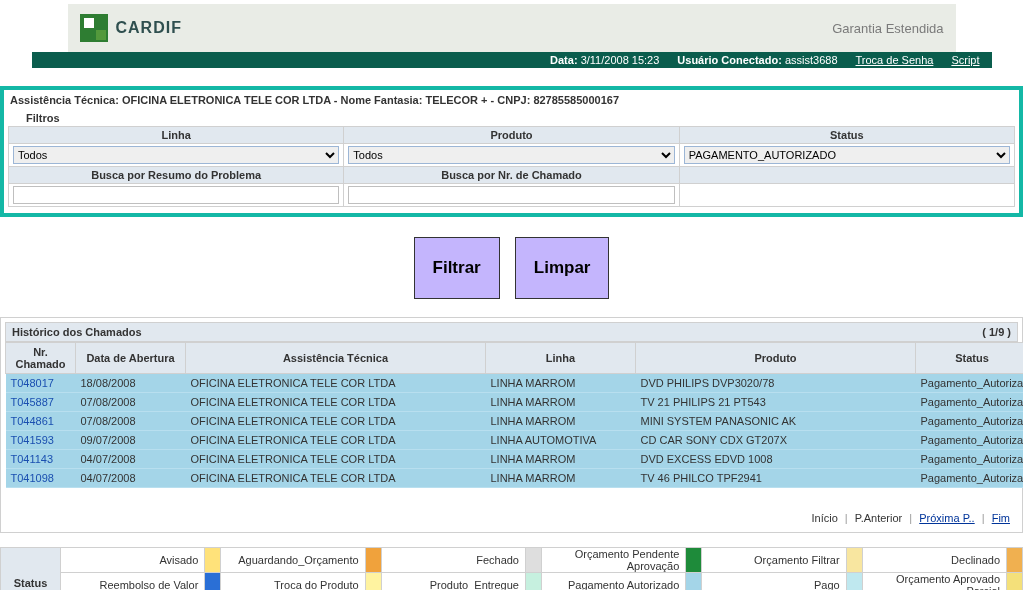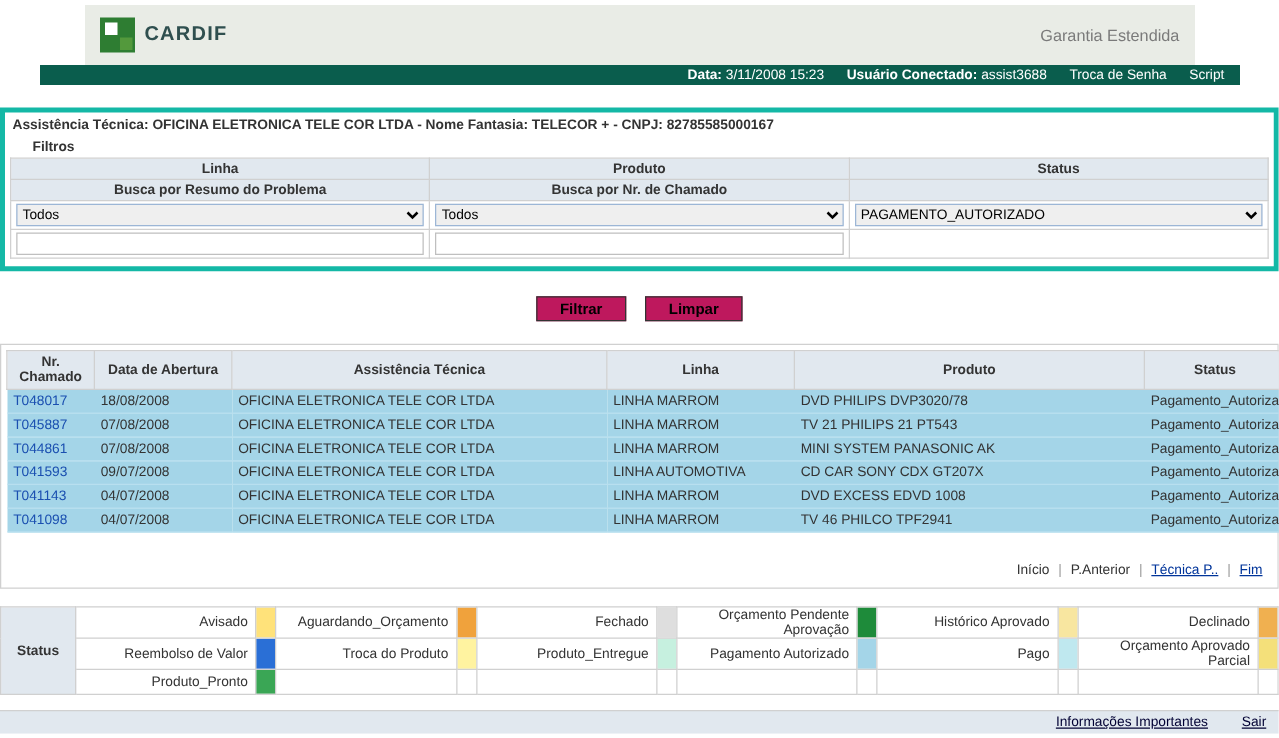--- a/index.html
+++ b/index.html
@@ -41,21 +41,21 @@
     background: #0a5d4d;
     color: #fff;
     font-size: 11px;
     display: flex;
     align-items: center;
     justify-content: flex-end;
     padding: 2px 12px;
     gap: 18px;
   }
   .greenbar .lbl { font-weight: bold; }
-  .greenbar .lnk { cursor: pointer; }
+  .greenbar .lnk { text-decoration: underline; cursor: pointer; }
 
   
   .panel {
     border: 4px solid #14b8a6;
     margin-top: 18px;
     padding: 2px 4px 6px 4px;
   }
   .panel-title { font-weight: bold; font-size: 11px; padding: 2px 0 2px 2px; }
   .section-label { font-weight: bold; padding: 4px 2px 2px 2px; margin-left: 16px; }
 
@@ -84,22 +84,22 @@
   }
   .txt {
     width: 100%;
     font-size: 11px;
     border: 1px solid #bfbfbf;
     height: 18px;
   }
 
   .btnrow { text-align: center; margin: 20px 0 8px 0; }
   .btn {
-    border: 1px solid #333; background: #be185d; font-size: 12px;
-    padding: 2px 18px; font-weight: bold; cursor: pointer; margin: 0 6px;
+    border: 1px solid #333; background: #c4b5fd; font-size: 17px;
+    padding: 20px 18px; font-weight: bold; cursor: pointer; margin: 0 6px;
   }
 
   
   .history {
     border: 1px solid #d0d0d0;
     margin-top: 18px;
     padding: 4px;
   }
   .history-head {
     background: #e1e8ef;
@@ -195,44 +195,48 @@
     <div class="section-label">Filtros</div>
 
     <table class="grid">
       <tbody>
           <tr>
         <th>Linha</th>
         <th>Produto</th>
         <th>Status</th>
       </tr>
       <tr>
+        <td class="inputcell"><select class="sel"><option>Todos</option></select></td>
+        <td class="inputcell"><select class="sel"><option>Todos</option></select></td>
+        <td class="inputcell"><select class="sel"><option>PAGAMENTO_AUTORIZADO</option></select></td>
+      </tr>
+      <tr>
         <th>Busca por Resumo do Problema</th>
         <th>Busca por Nr. de Chamado</th>
         <th></th>
-      </tr>
-      <tr>
-        <td class="inputcell"><select class="sel"><option>Todos</option></select></td>
-        <td class="inputcell"><select class="sel"><option>Todos</option></select></td>
-        <td class="inputcell"><select class="sel"><option>PAGAMENTO_AUTORIZADO</option></select></td>
       </tr>
       <tr>
         <td class="inputcell"><input class="txt" type="text" value="" style=""></td>
         <td class="inputcell"><input class="txt" type="text" value="" style=""></td>
         <td class="inputcell"></td>
       </tr>
     </tbody>
       </table>
   </div>
 
   <div class="btnrow">
     <button class="btn">Filtrar</button>
     <button class="btn">Limpar</button>
   </div>
 
   <div class="history">
+    <div class="history-head">
+      <span>Histórico dos Chamados</span>
+      <span class="pg">( 1/9 )</span>
+    </div>
     <table class="data">
       <colgroup>
         <col class="col-chamado">
           <col class="col-data">
           <col class="col-assist">
         <col class="col-linha">
           <col class="col-prod">
           <col class="col-status">
       </colgroup>
       <thead>
@@ -295,21 +299,21 @@
             <td>Pagamento_Autorizado</td>
           </tr>
         </tbody>
     </table>
     <div style="height:20px;"></div>
     <div class="pager">
       <a style="color:#333;text-decoration:none;">Início</a>
       <span class="sep">|</span>
       <a style="color:#333;text-decoration:none;">P.Anterior</a>
       <span class="sep">|</span>
-      <a>Técnica P..</a>
+      <a>Próxima P..</a>
       <span class="sep">|</span>
       <a>Fim</a>
     </div>
   </div>
 
   <table class="legend">
     <tbody id="legend-body">
         <tr>
           <td class="head" rowspan="3">Status</td>
           <td class="lbl">Avisado</td>
@@ -321,21 +325,21 @@
             <span class="sw" style="background: rgb(240, 162, 60);"></span>
           </td>
           <td class="lbl">Fechado</td>
           <td class="swatch">
             <span class="sw" style="background: rgb(222, 222, 222);"></span>
           </td>
           <td class="lbl">Orçamento Pendente Aprovação</td>
           <td class="swatch">
             <span class="sw" style="background: rgb(30, 139, 58);"></span>
           </td>
-          <td class="lbl">Histórico Aprovado</td>
+          <td class="lbl">Orçamento Filtrar</td>
           <td class="swatch">
             <span class="sw" style="background: rgb(248, 230, 160);"></span>
           </td>
           <td class="lbl">Declinado</td>
           <td class="swatch">
             <span class="sw" style="background: rgb(240, 176, 80);"></span>
           </td>
         </tr>
         <tr>
           <td class="lbl">Reembolso de Valor</td>

